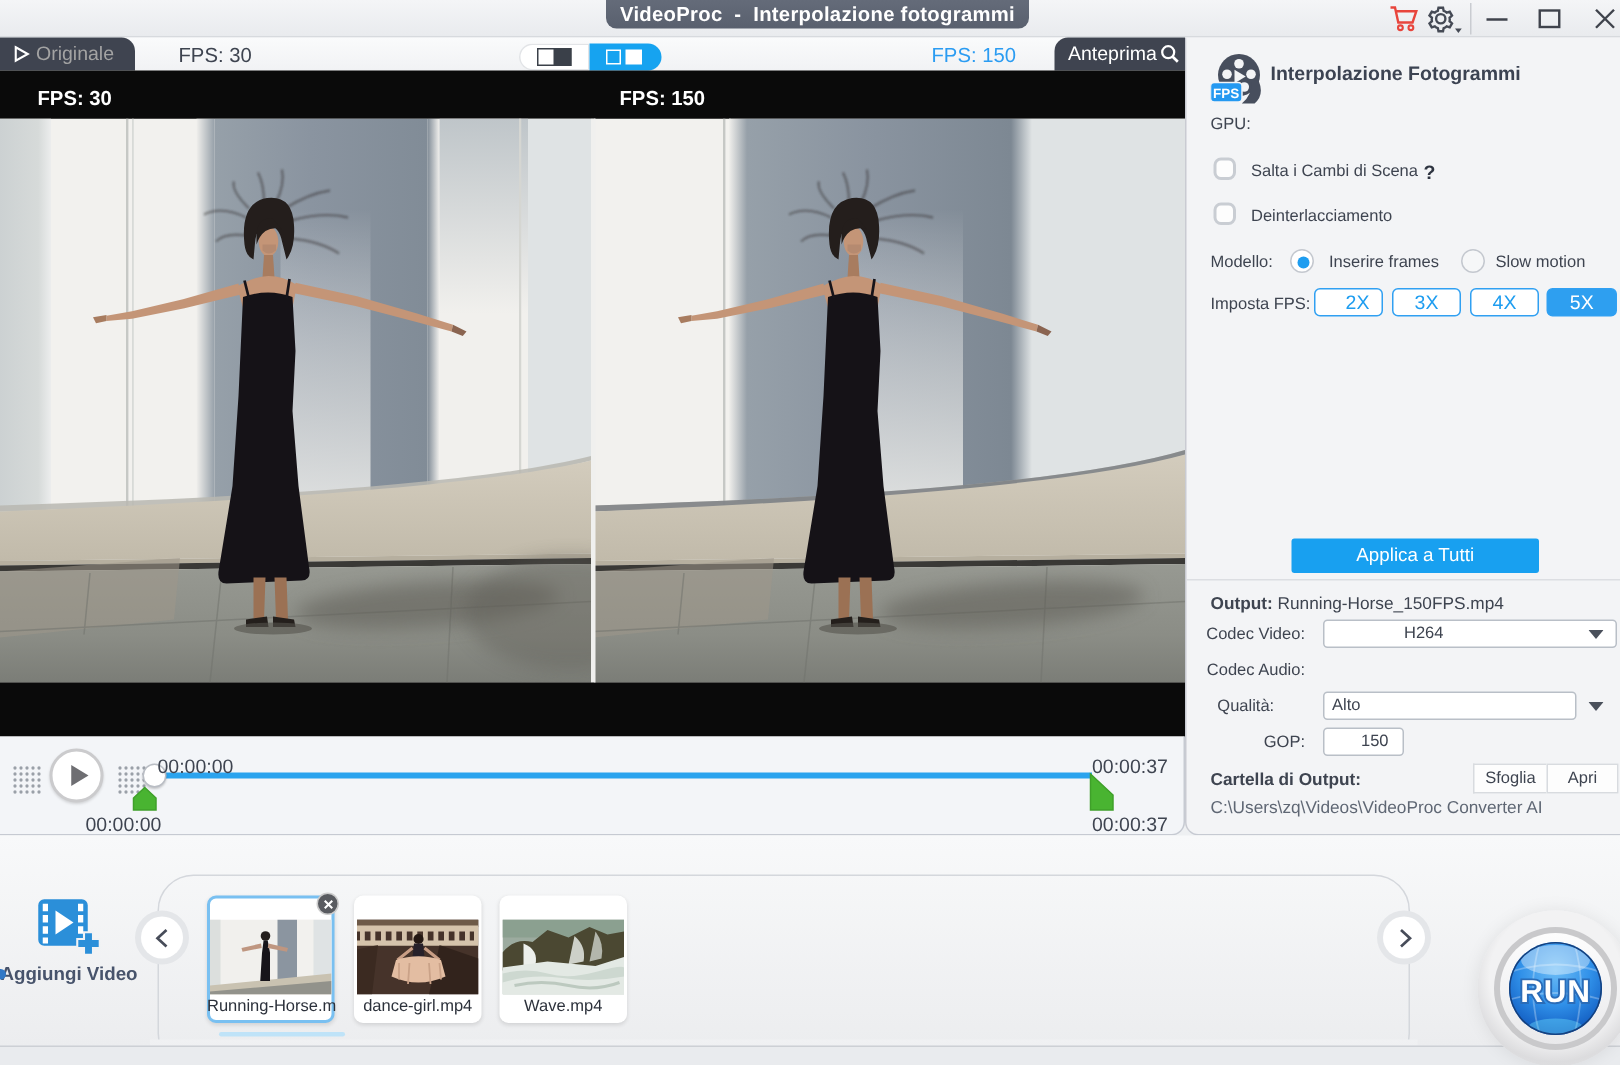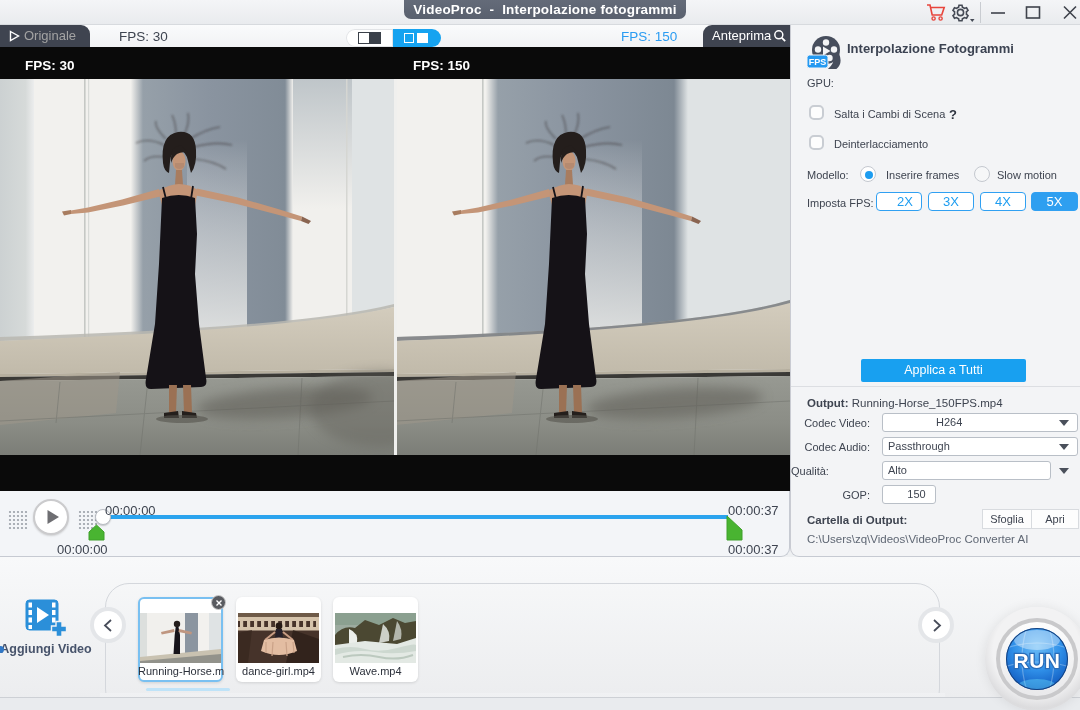--- a/index.html
+++ b/index.html
@@ -369,25 +369,21 @@
   <div class="abs" style="left:70px;top:334px;width:165px;height:23px;background:#18a0f0;border-radius:2px;color:#fff;font-size:12.5px;text-align:center;line-height:23px;">Applica a Tutti</div>
   <div class="abs" style="left:0;top:361px;width:290px;height:1px;background:#dcdee2;"></div>
 
   <div class="abs" style="left:16px;top:372px;font-size:11.5px;"><b>Output:</b> Running-Horse_150FPS.mp4</div>
   <div class="abs" style="left:0;top:392px;width:79px;text-align:right;">Codec Video:</div>
   <div class="abs" style="left:91px;top:388px;width:196px;height:19px;background:#fff;border:1px solid #b9bfc7;border-radius:3px;line-height:17px;padding-left:48px;"><span style="margin-left:5px;">H264</span>
     <svg class="abs" style="left:176px;top:6px" width="10" height="6" viewBox="0 0 10 6">
         <path d="M0 0 h10 l-5 6 z" fill="#4a505b"></path>
       </svg></div>
   <div class="abs" style="left:0;top:416px;width:79px;text-align:right;">Codec Audio:</div>
-  <div class="abs" style="left:91px;top:412px;width:196px;height:19px;background:#fff;border:1px solid #b9bfc7;border-radius:3px;line-height:17px;"><span style="margin-left:5px;">Passthrough</span>
-    <svg class="abs" style="left:176px;top:6px" width="10" height="6" viewBox="0 0 10 6">
-        <path d="M0 0 h10 l-5 6 z" fill="#4a505b"></path>
-      </svg></div>
-  <div class="abs" style="left:0;top:440px;width:79px;text-align:left;">Qualità:</div>
+  <div class="abs" style="left:0;top:440px;width:79px;text-align:center;">Qualità:</div>
   <div class="abs" style="left:91px;top:436px;width:169px;height:19px;background:#fff;border:1px solid #b9bfc7;border-radius:3px;line-height:17px;"><span style="margin-left:5px;">Alto</span>
     <svg class="abs" style="left:176px;top:6px" width="10" height="6" viewBox="0 0 10 6">
         <path d="M0 0 h10 l-5 6 z" fill="#4a505b"></path>
       </svg></div>
   <div class="abs" style="left:0;top:464px;width:79px;text-align:right;">GOP:</div>
   <div class="abs" style="left:91px;top:460px;width:54px;height:19px;background:#fff;border:1px solid #b9bfc7;border-radius:3px;line-height:17px;text-align:center;padding-left:15px;">150</div>
 
   <div class="abs" style="left:16px;top:489px;font-weight:bold;font-size:11.5px;">Cartella di Output:</div>
   <div class="abs" style="left:191px;top:484px;width:49px;height:20px;background:#fdfdfd;border:1px solid #d8dbdf;border-right:none;text-align:center;line-height:18px;">Sfoglia</div>
   <div class="abs" style="left:240px;top:484px;width:48px;height:20px;background:#fdfdfd;border:1px solid #d8dbdf;text-align:center;line-height:18px;">Apri</div>

